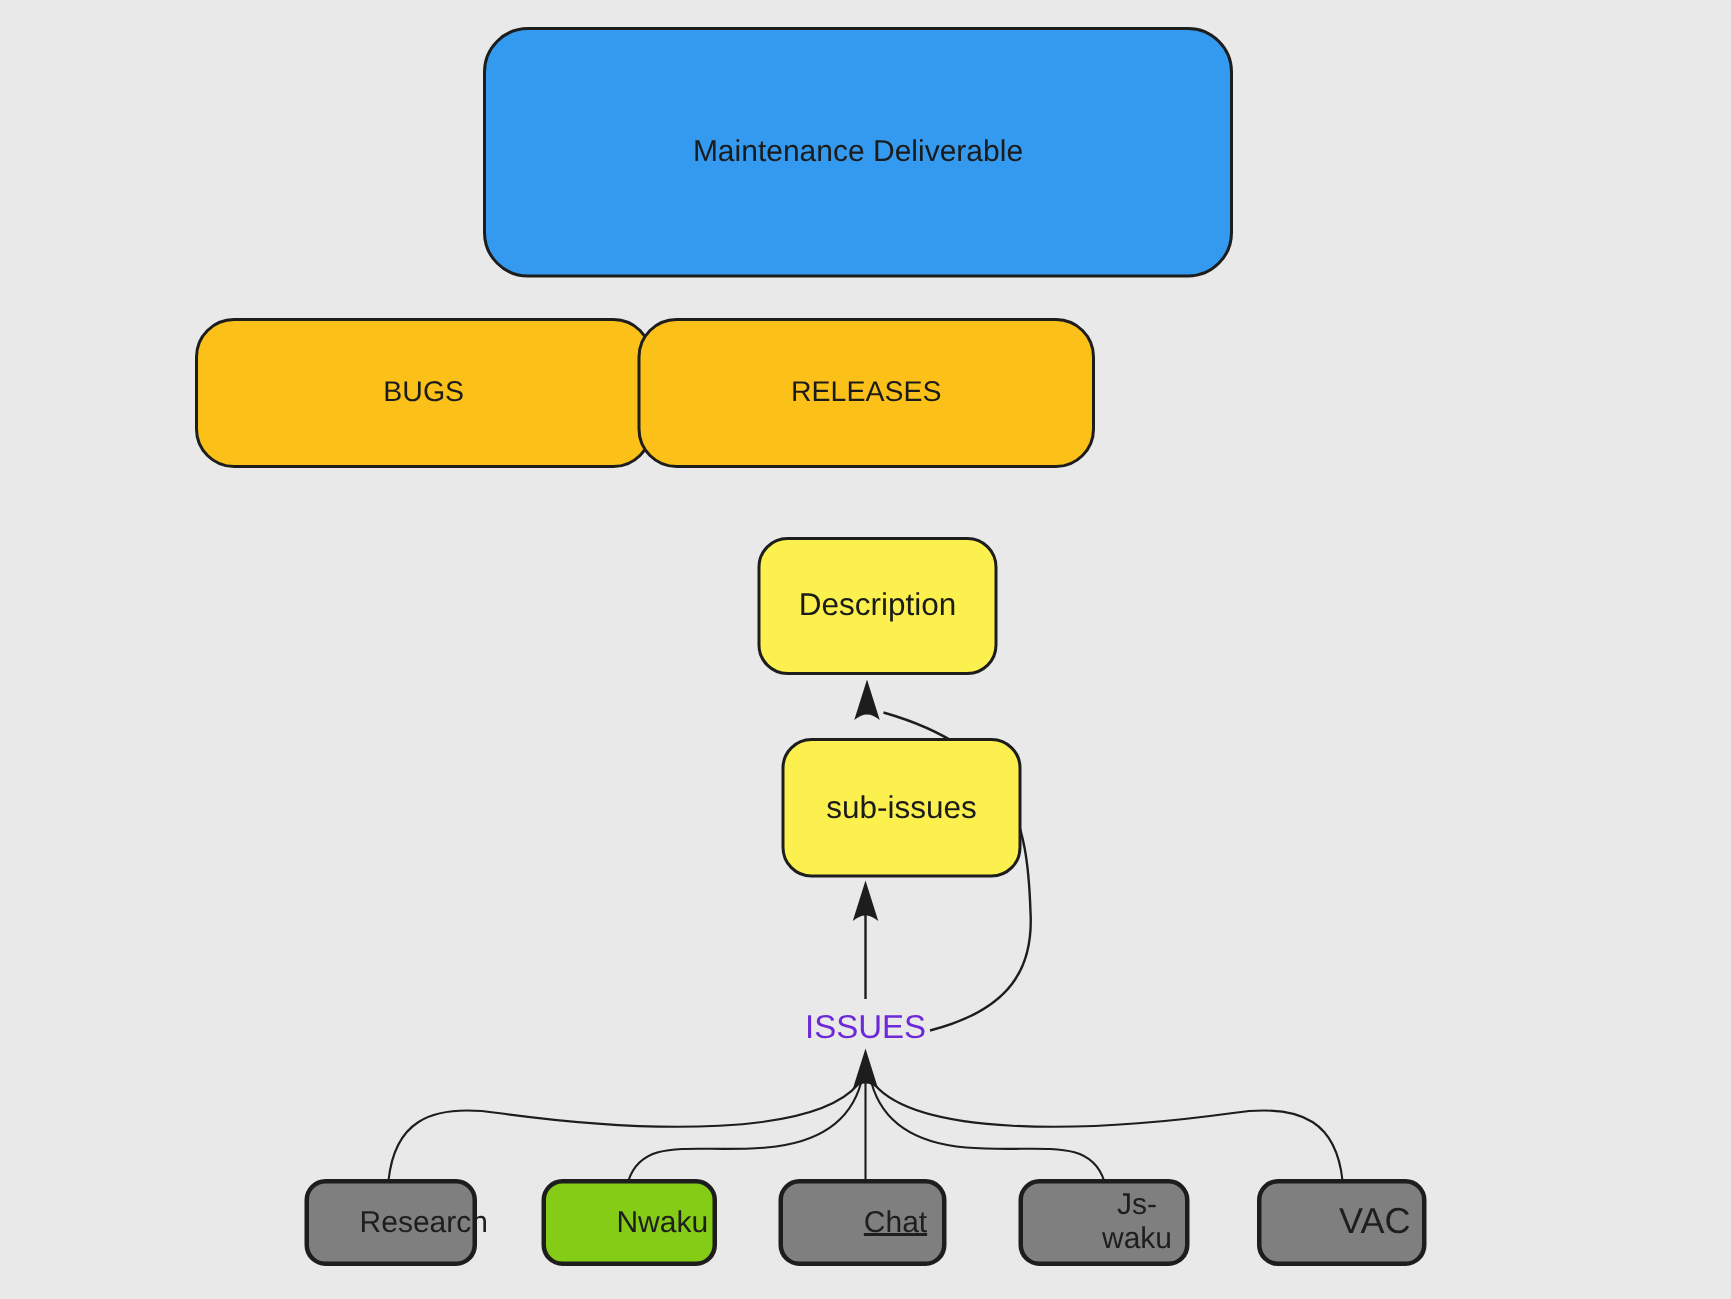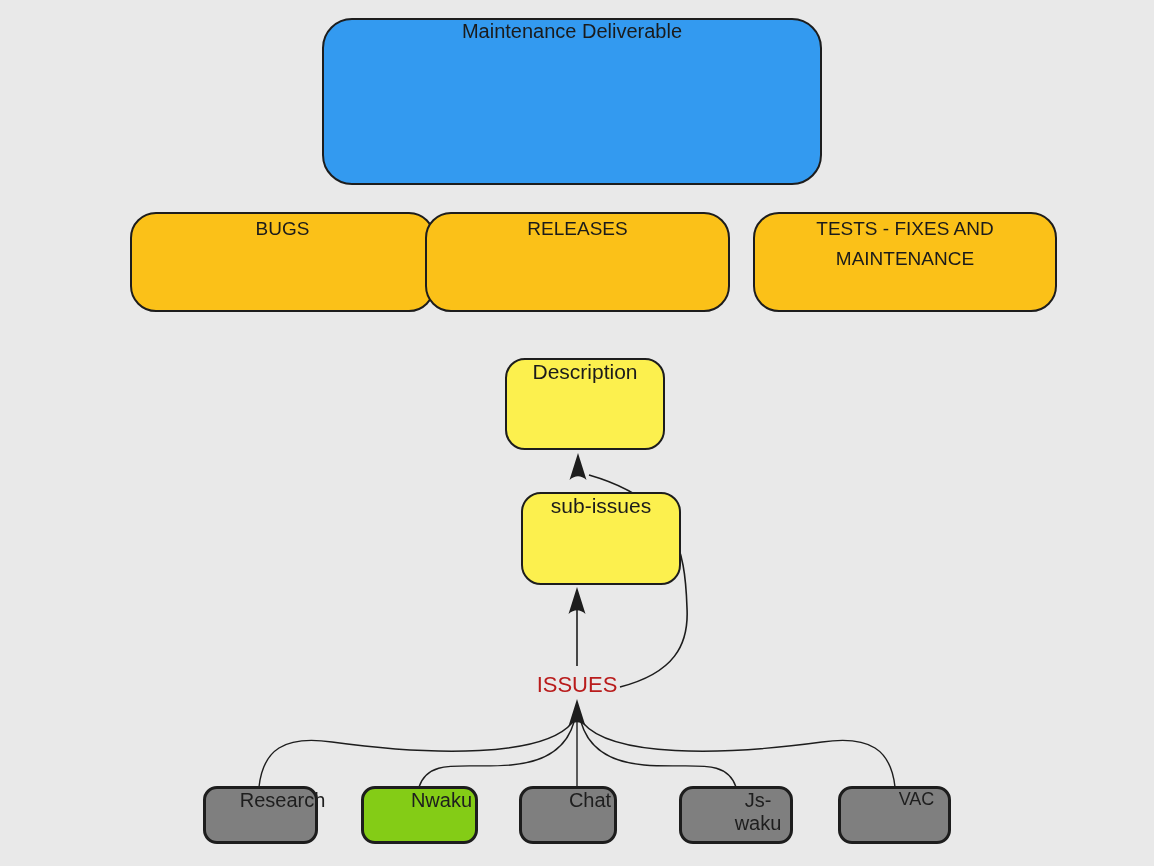--- a/index.html
+++ b/index.html
@@ -8,21 +8,21 @@
     background:#cfcfcf;
   }
   .canvas{
     position:relative;
     width:1154px;height:866px;
     background:#e9e9e9;
     overflow:hidden;
   }
   .node{
     position:absolute;
-    display:flex;justify-content:center;
+    display:flex;align-items:center;justify-content:center;
     text-align:center;
     border:2.5px solid #1d1d1d;
     color:#1b1b1b;
     box-sizing:border-box;
   }
   .node-root{
     left:322px;top:18px;width:500px;height:167px;
     border-radius:30px;
     font-size:20px;
   }
@@ -40,35 +40,35 @@
     border-radius:20px;
     font-size:21px;
   }
   .node-description{top:358px;height:92px;}
   .node-subissues{top:492px;height:93px;margin-left:16px;}
   .node-issues{
     position:absolute;
     left:512px;top:668px;width:130px;height:34px;
     display:flex;align-items:center;justify-content:center;
     font-size:22px;
-    color:#b91c1c;
+    color:#6d28d9;
   }
   .node-gray{
     top:786px;height:58px;
     border-radius:14px;
     border-width:3px;
     font-size:20px;
     color:#1e1e1e;
     padding-left:44px;
   }
   .node-research{left:203px;width:115px;}
   .node-nwaku{left:361px;width:117px;}
-  .node-chat{left:519px;width:98px;}
+  .node-chat{left:519px;width:112px;text-decoration:underline;}
   .node-jswaku{left:679px;width:114px;font-size:20px;}
-  .node-vac{left:838px;width:113px;font-size:18px;}
+  .node-vac{left:838px;width:113px;font-size:24px;}
   .connector-layer{
     position:absolute;left:0;top:0;width:1154px;height:866px;
     pointer-events:none;
   }
 </style>
 </head>
 <body>
 
 <div class="canvas">
 
@@ -97,23 +97,20 @@
   </div>
 
   <div class="node node-orange node-bugs" style="background-color: rgb(251, 193, 24); margin-left: 35px;">
     <span>BUGS</span>
   </div>
 
   <div class="node node-orange node-releases" style="background-color: rgb(251, 193, 24);">
     <span>RELEASES</span>
   </div>
 
-  <div class="node node-orange node-tests" style="background-color: rgb(251, 193, 24);">
-    <span>TESTS - FIXES AND MAINTENANCE</span>
-  </div>
 
   <div class="node node-yellow node-description" style="background-color: rgb(252, 240, 78);">
     <span>Description</span>
   </div>
 
   <div class="node node-yellow node-subissues" style="background-color: rgb(252, 240, 78);">
     <span>sub-issues</span>
   </div>
 
   <div class="node-issues">

